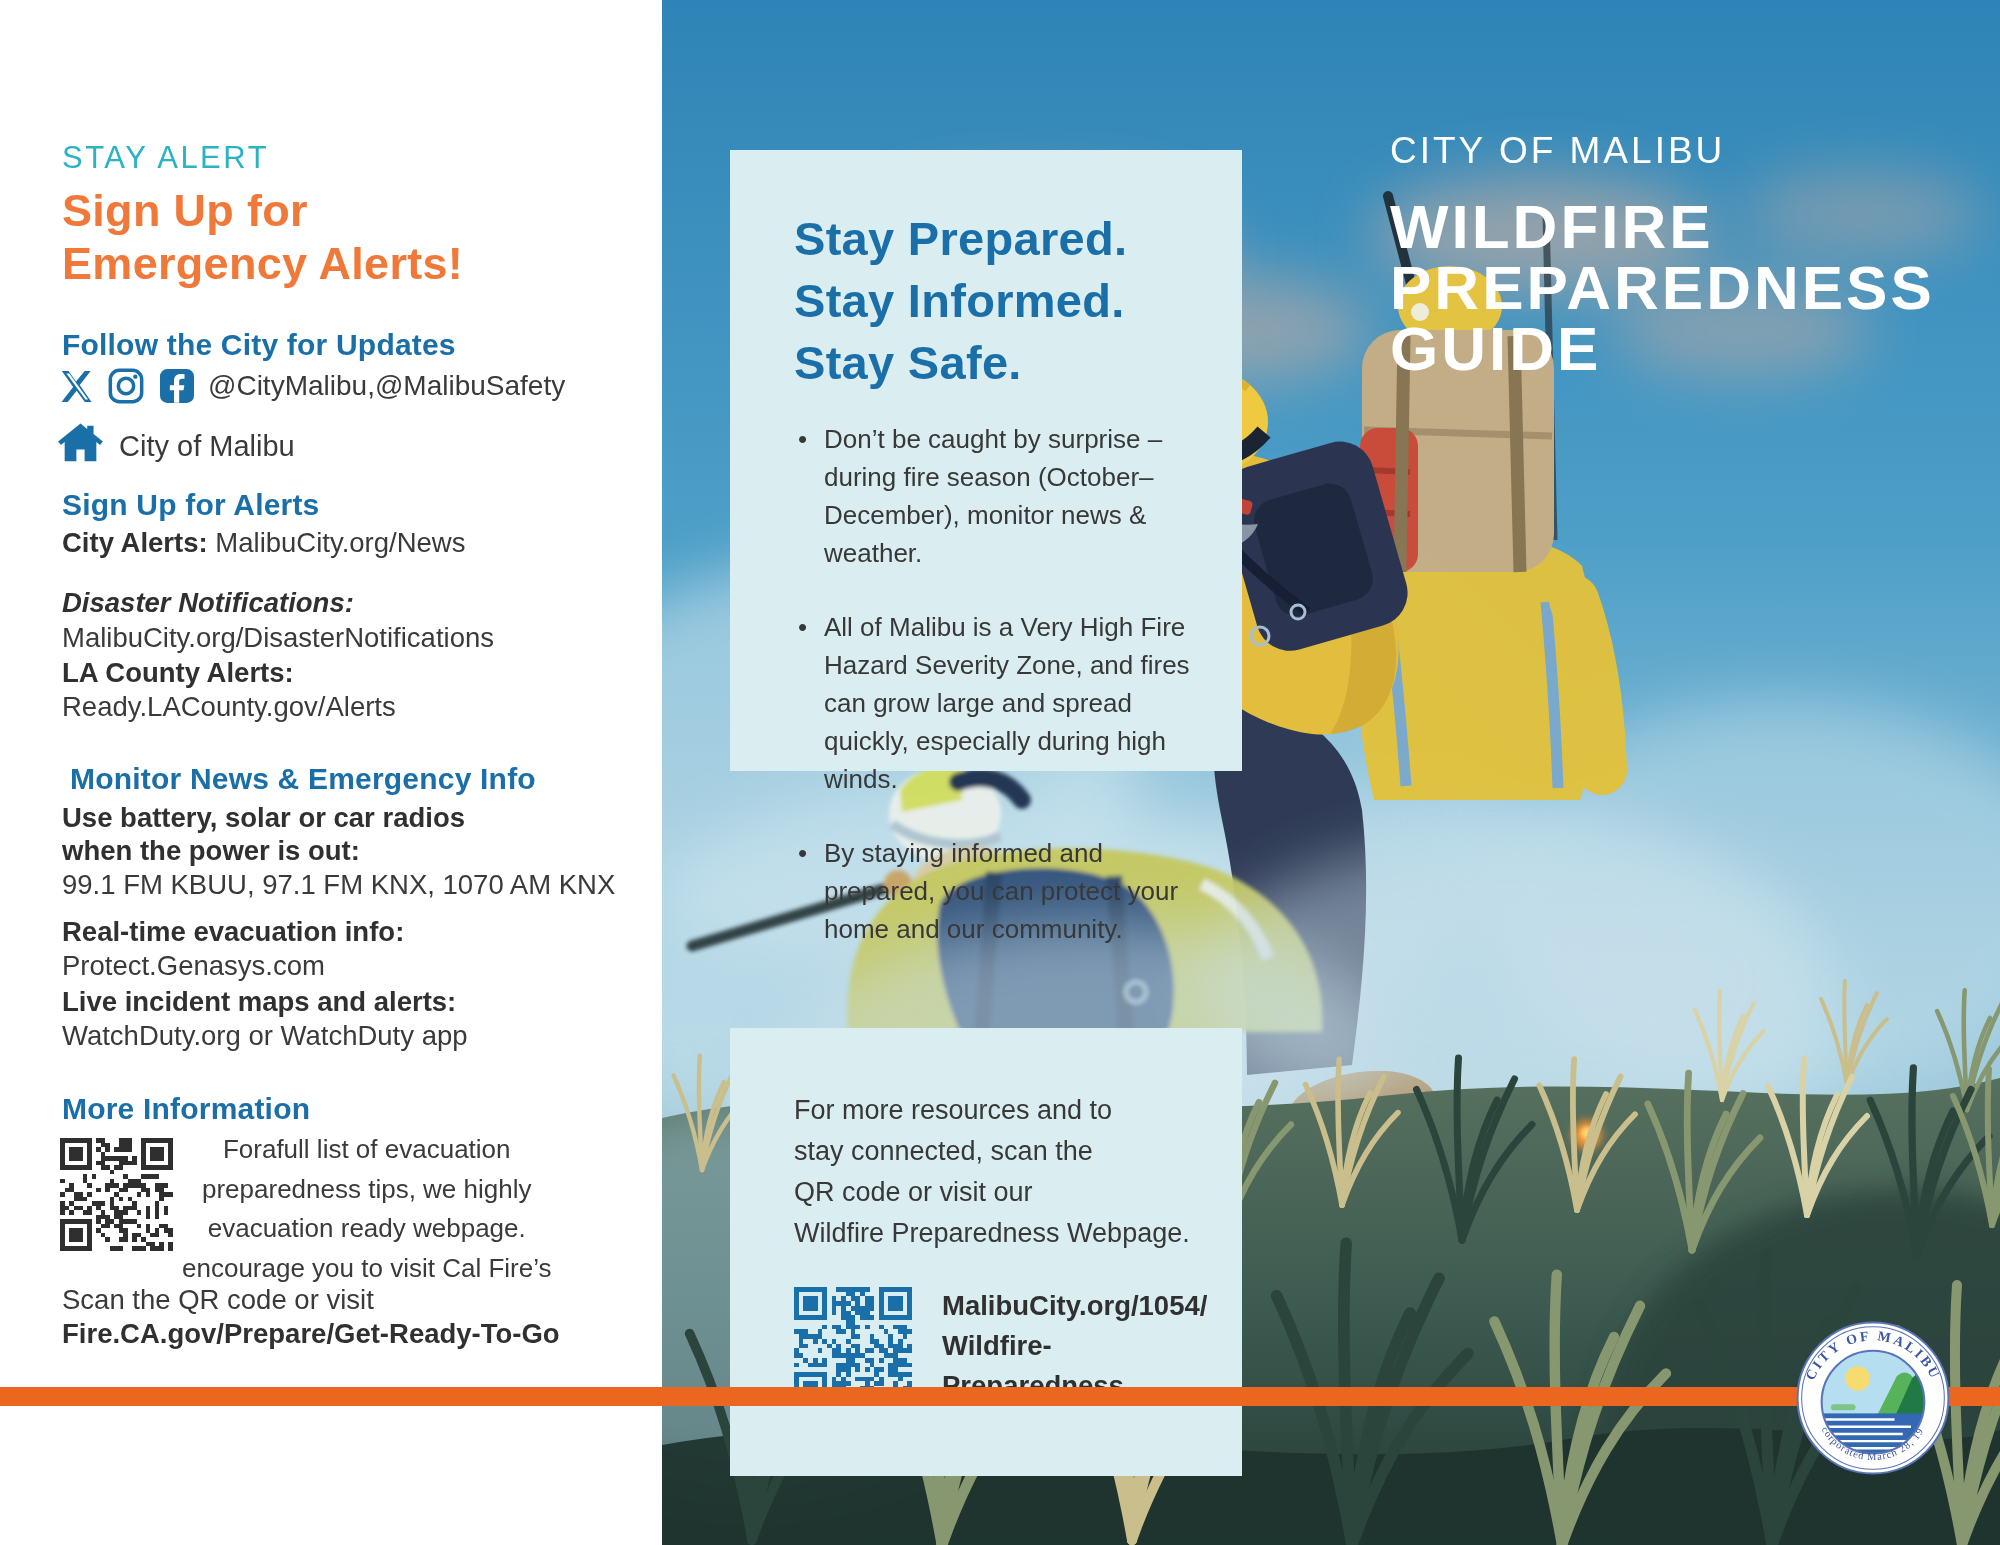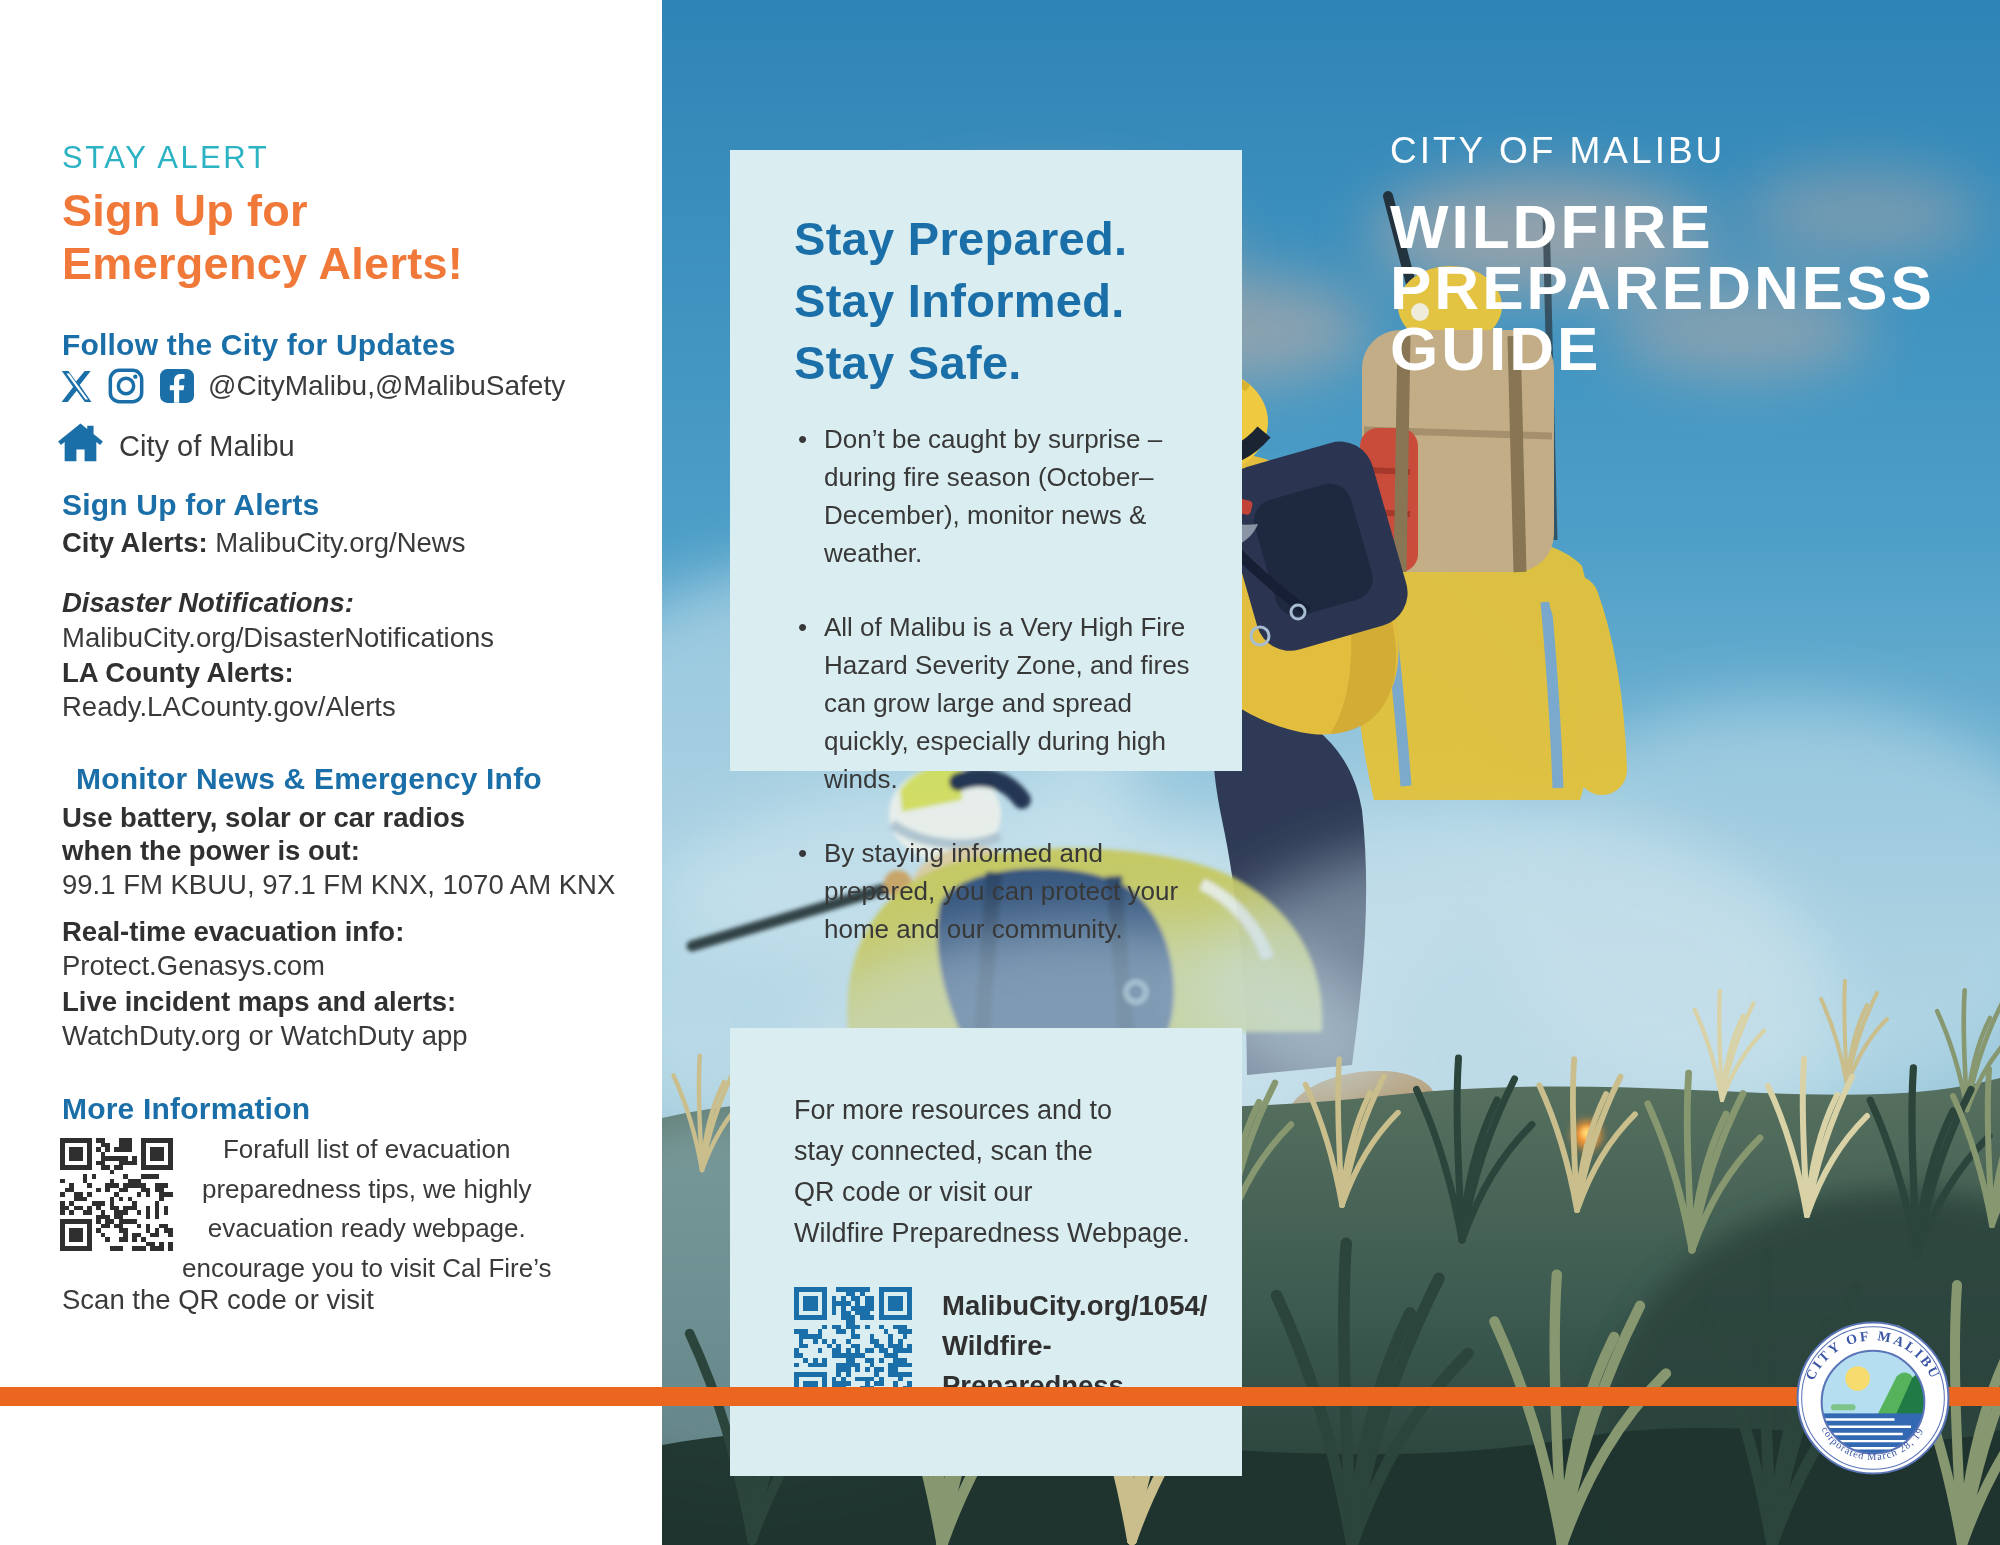--- a/index.html
+++ b/index.html
@@ -22,21 +22,21 @@
   .social-row svg{display:block;}
   .nextdoor-row{left:58px;top:422px;gap:16px;font-size:29px;color:var(--dark-text);}
   .h-signup{left:62px;top:488px;}
   .t{font-size:27.5px;color:var(--dark-text);}
   .b{font-weight:700;color:#303030;}
   .l-city{left:62px;top:527px;}
   .l-dis-label{left:62px;top:587px;font-style:italic;}
   .l-dis-url{left:62px;top:622px;}
   .l-la-label{left:62px;top:657px;}
   .l-la-url{left:62px;top:691px;}
-  .h-monitor{left:76px;top:762px;}
+  .h-monitor{left:70px;top:762px;}
   .l-use1{left:62px;top:802px;}
   .l-use2{left:62px;top:835px;}
   .l-stations{left:62px;top:869px;}
   .l-evac-label{left:62px;top:916px;}
   .l-evac-url{left:62px;top:950px;}
   .l-maps-label{left:62px;top:986px;}
   .l-maps-url{left:62px;top:1020px;}
   .h-more{left:62px;top:1092px;}
   .qr-left{left:60px;top:1138px;width:113px;height:113px;}
   .qr-caption{left:182px;top:1130px;font-size:26px;line-height:39.5px;color:var(--dark-text);text-align:center;}
@@ -409,20 +409,21 @@
           <rect x="20.00" y="96.00" width="4.00" height="4.00"></rect>
           <rect x="24.00" y="96.00" width="4.00" height="4.00"></rect>
         </svg></div>
     <div class="abs qr-caption">
       <div>Forafull list of evacuation</div>
       <div>preparedness tips, we highly</div>
       <div>evacuation ready webpage.</div>
       <div>encourage you to visit Cal Fire’s</div>
     </div>
     <p class="abs t l-scan">Scan the QR code or visit</p>
+    <p class="abs t b l-scan-url">Fire.CA.gov/Prepare/Get-Ready-To-Go</p>
   </section>
 
   <section class="photo">
     <svg class="photo-art" viewBox="0 0 1338 1545" preserveAspectRatio="none">
       <defs>
         <linearGradient id="gsky" x1="0" y1="0" x2="0" y2="1">
           <stop offset="0" stop-color="#2E84B6"></stop>
             <stop offset="0.35" stop-color="#4E9FC8"></stop>
           <stop offset="0.62" stop-color="#8FC2D9"></stop>
             <stop offset="0.82" stop-color="#ADD2DF"></stop>

